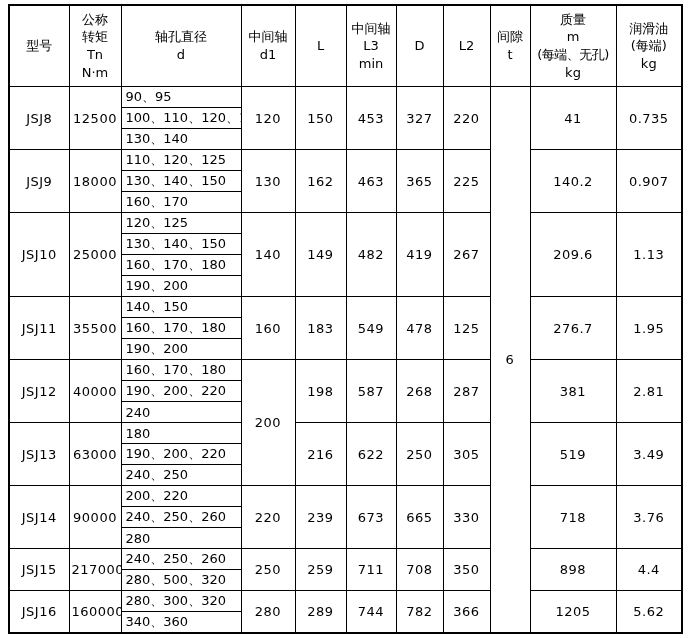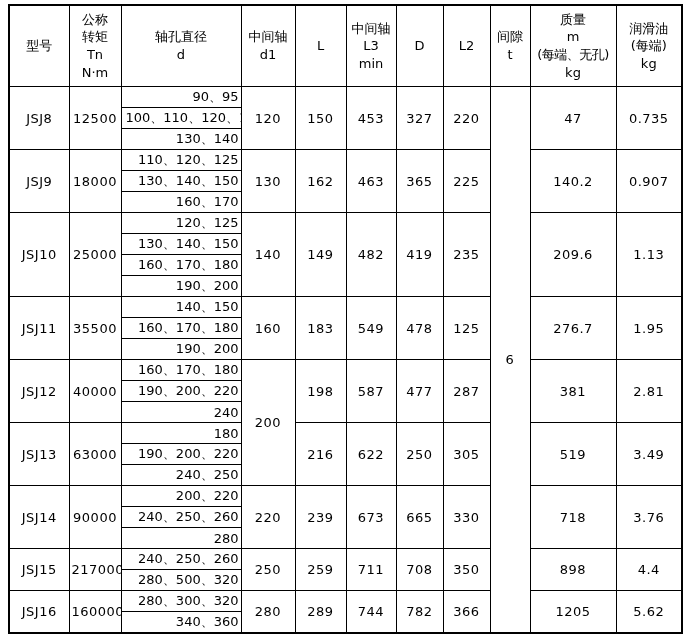--- a/index.html
+++ b/index.html
@@ -38,21 +38,21 @@
     white-space: nowrap;
   }
   table.spec thead th {
     height: 76px;
     line-height: 1.35;
     padding: 2px 1px;
   }
   table.spec thead th .hline { display: block; }
   table.spec thead th .hline.small { font-size: 13px; letter-spacing: -0.5px; }
   table.spec td.bore {
-    text-align: right;
+    text-align: left;
     padding-left: 4px;
     height: 20px;
   }
   table.spec td.num { letter-spacing: 0.5px; }
 </style>
 </head>
 <body>
 
 <div class="page">
   <table class="spec">
@@ -123,21 +123,21 @@
         <tr>
           <td rowspan="3" class="num">JSJ8</td>
           <td rowspan="3" class="num">12500</td>
           <td class="bore">90、95</td>
           <td rowspan="3" class="num">120</td>
           <td rowspan="3" class="num">150</td>
           <td rowspan="3" class="num">453</td>
           <td rowspan="3" class="num">327</td>
           <td rowspan="3" class="num">220</td>
           <td rowspan="26" class="num">6</td>
-          <td rowspan="3" class="num">47</td>
+          <td rowspan="3" class="num">41</td>
           <td rowspan="3" class="num">0.735</td>
         </tr>
         <tr>
           <td class="bore">100、110、120、125</td>
         </tr>
         <tr>
           <td class="bore">130、140</td>
         </tr>
         <tr>
           <td rowspan="3" class="num">JSJ9</td>
@@ -158,21 +158,21 @@
           <td class="bore">160、170</td>
         </tr>
         <tr>
           <td rowspan="4" class="num">JSJ10</td>
           <td rowspan="4" class="num">25000</td>
           <td class="bore">120、125</td>
           <td rowspan="4" class="num">140</td>
           <td rowspan="4" class="num">149</td>
           <td rowspan="4" class="num">482</td>
           <td rowspan="4" class="num">419</td>
-          <td rowspan="4" class="num">235</td>
+          <td rowspan="4" class="num">267</td>
           <td rowspan="4" class="num">209.6</td>
           <td rowspan="4" class="num">1.13</td>
         </tr>
         <tr>
           <td class="bore">130、140、150</td>
         </tr>
         <tr>
           <td class="bore">160、170、180</td>
         </tr>
         <tr>
@@ -196,21 +196,21 @@
         <tr>
           <td class="bore">190、200</td>
         </tr>
         <tr>
           <td rowspan="3" class="num">JSJ12</td>
           <td rowspan="3" class="num">40000</td>
           <td class="bore">160、170、180</td>
           <td rowspan="6" class="num">200</td>
           <td rowspan="3" class="num">198</td>
           <td rowspan="3" class="num">587</td>
-          <td rowspan="3" class="num">477</td>
+          <td rowspan="3" class="num">268</td>
           <td rowspan="3" class="num">287</td>
           <td rowspan="3" class="num">381</td>
           <td rowspan="3" class="num">2.81</td>
         </tr>
         <tr>
           <td class="bore">190、200、220</td>
         </tr>
         <tr>
           <td class="bore">240</td>
         </tr>

